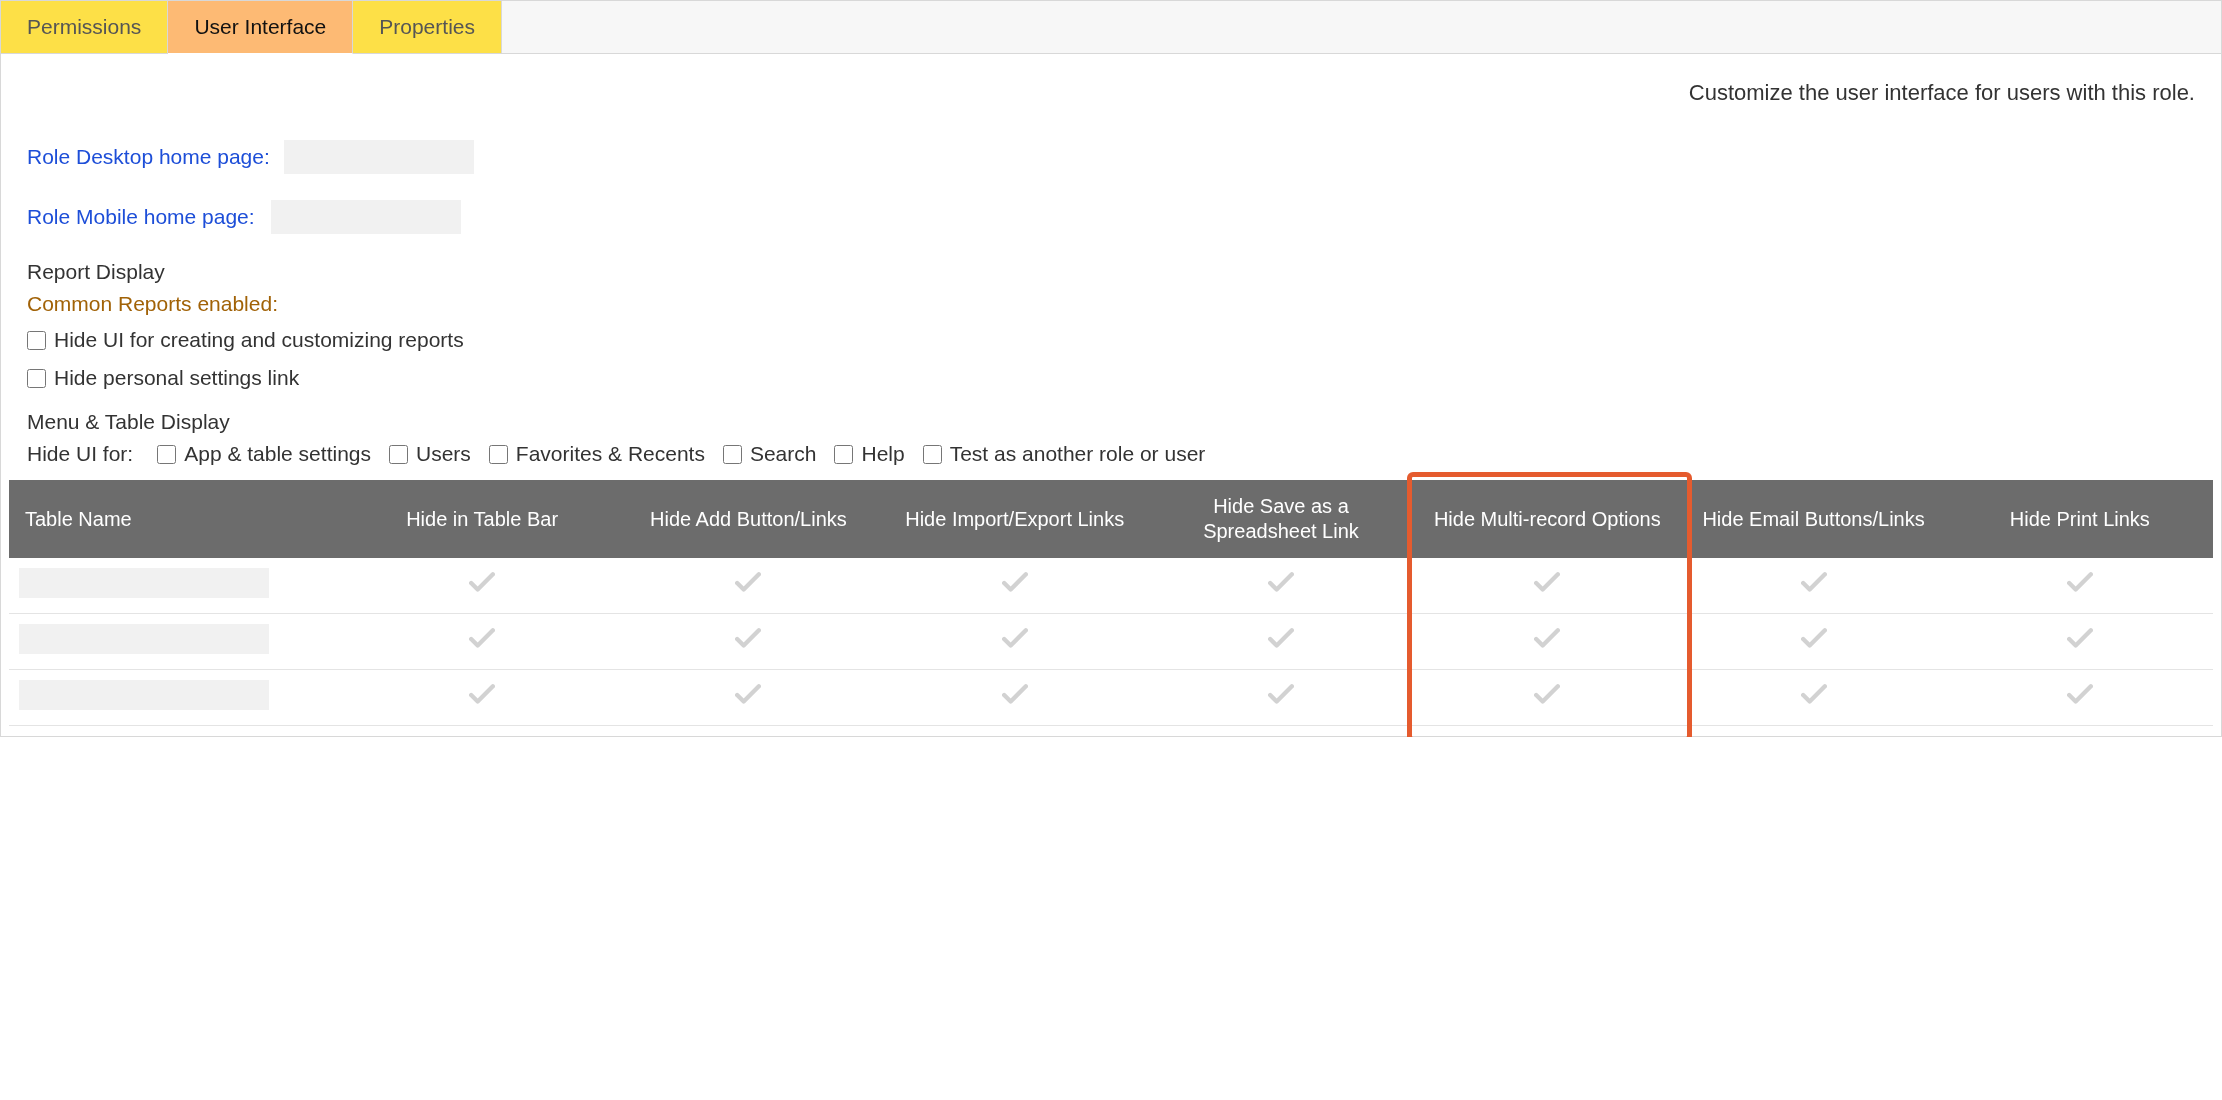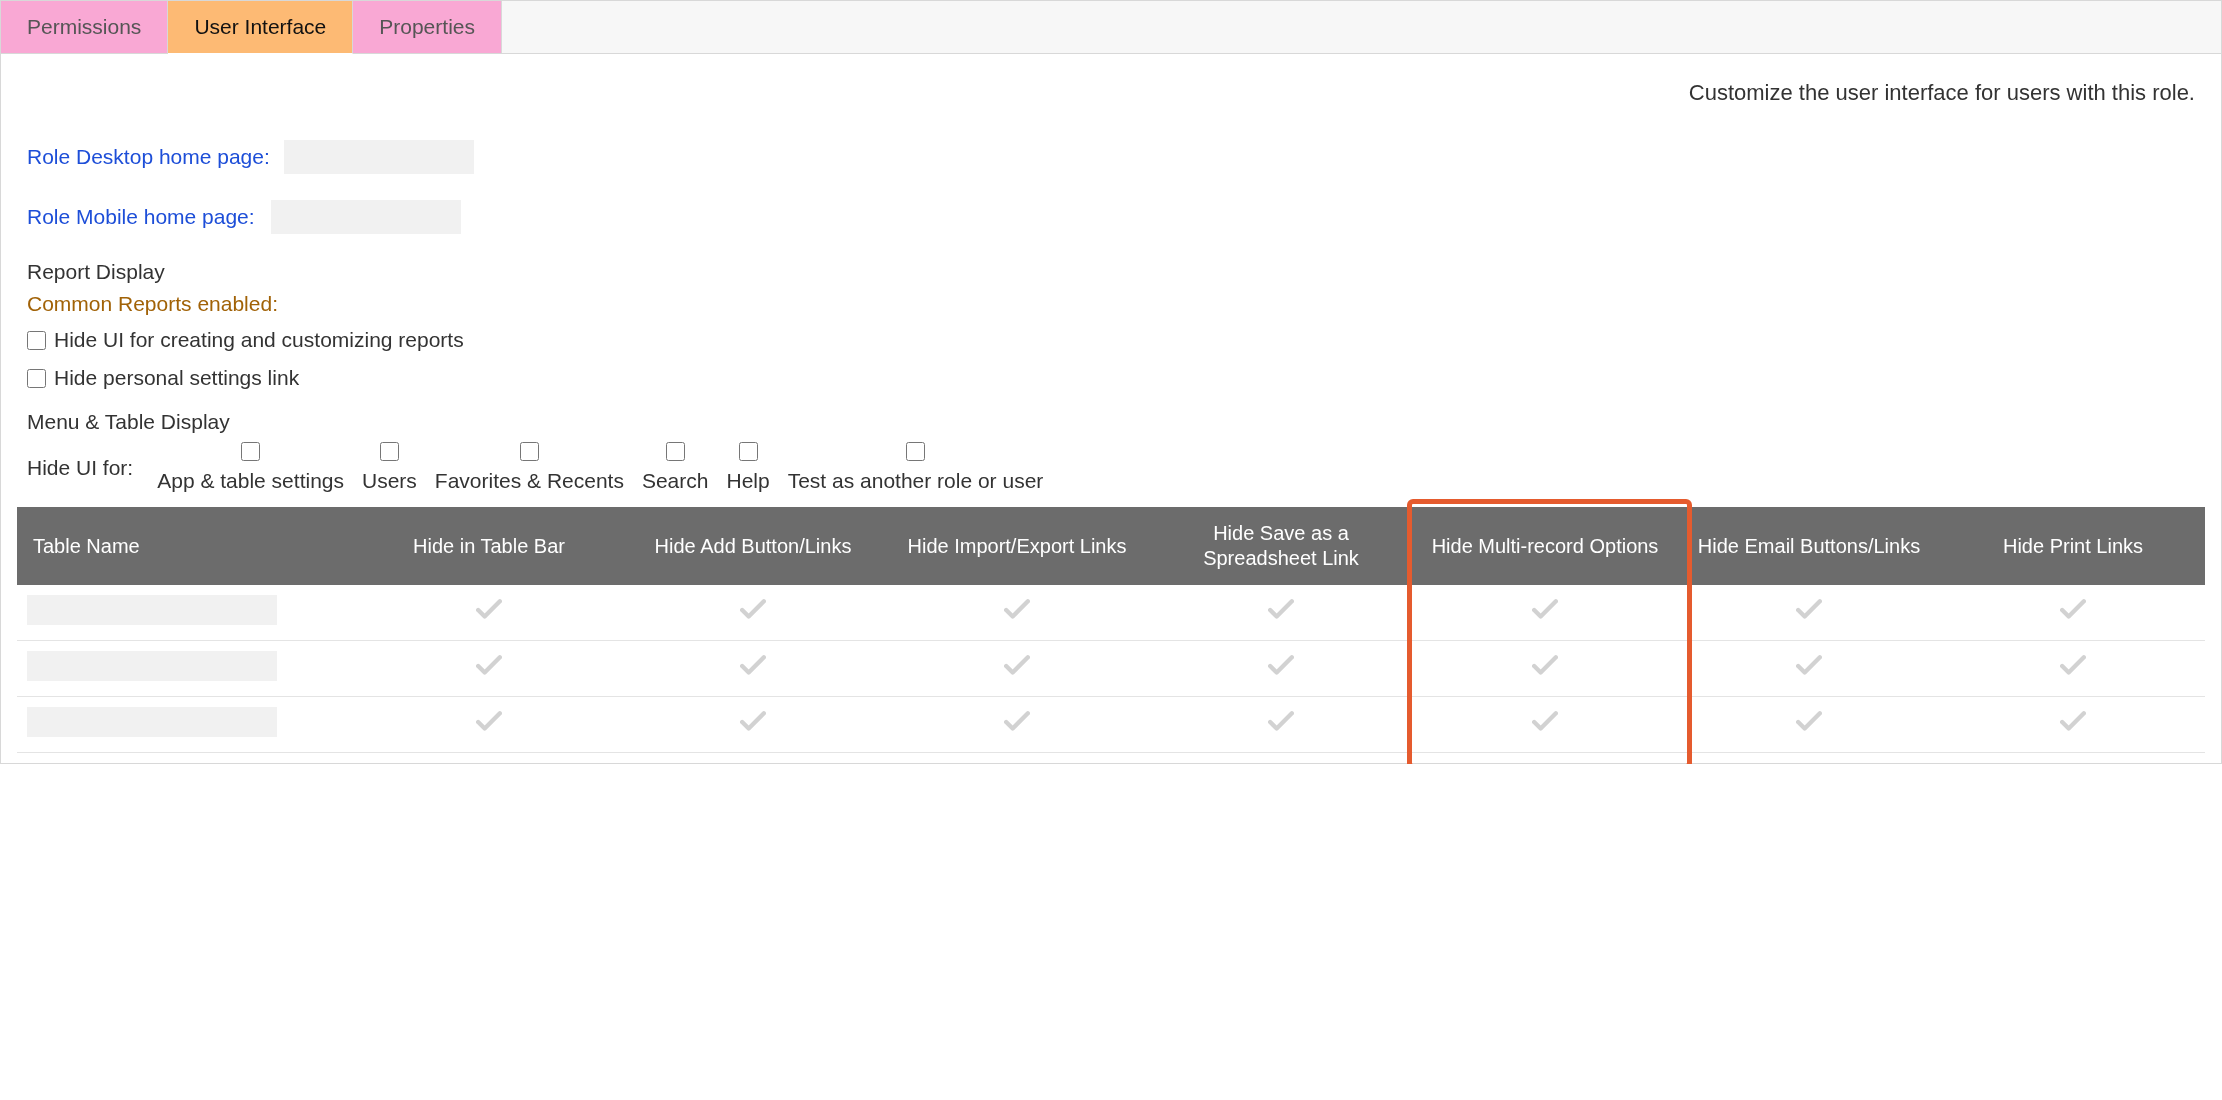--- a/index.html
+++ b/index.html
@@ -17,21 +17,21 @@
   .tabs {
     display: flex;
     background: #f7f7f7;
     border-bottom: 1px solid #d8d8d8;
   }
   .tab {
     padding: 14px 26px;
     font-size: 21px;
     color: #555;
     border-right: 1px solid #d8d8d8;
-    background: #f9a8d4;
+    background: #fde047;
     cursor: pointer;
   }
   .tab:first-child { border-left: none; }
   .tab.active {
     background: #fdba74;
     color: #111;
     font-weight: 500;
     border-bottom: 1px solid #fff;
     margin-bottom: -1px;
   }
@@ -90,21 +90,20 @@
     font-size: 21px;
     margin-top: 8px;
     margin-bottom: 14px;
     flex-wrap: wrap;
   }
   .hide-ui-row .label { margin-right: 6px; }
   .hide-ui-row .cb-item {
     display: flex;
     align-items: center;
     gap: 8px;
-    flex-direction: column;
   }
   .hide-ui-row input[type="checkbox"] {
     width: 19px;
     height: 19px;
   }
   table.display-table {
     width: 100%;
     border-collapse: collapse;
     table-layout: fixed;
   }
@@ -148,21 +147,21 @@
     position: absolute;
     border: 5px solid #e55b2e;
     border-radius: 6px;
     pointer-events: none;
   }
   .table-wrap {
     position: relative;
     margin: 0 -26px;
     padding: 0 0;
   }
-  .table-inner { padding: 0 16px; border-radius: 24px; }
+  .table-inner { padding: 0 8px; border-radius: 24px; }
 </style>
 </head>
 <body>
 
 <div class="container">
   <div class="tabs">
     <div class="tab">Permissions</div>
     <div class="tab active">User Interface</div>
     <div class="tab">Properties</div>
   </div>

